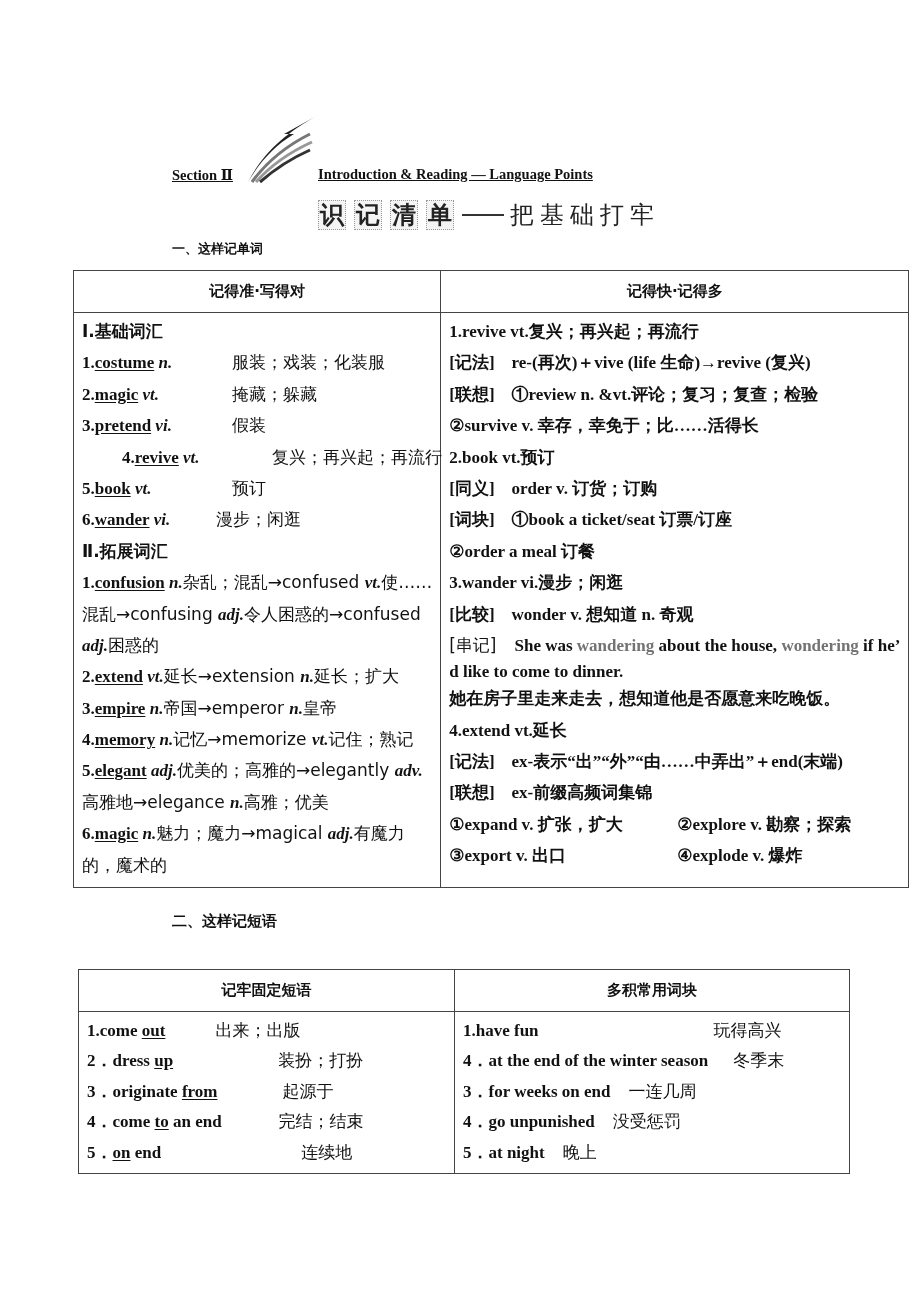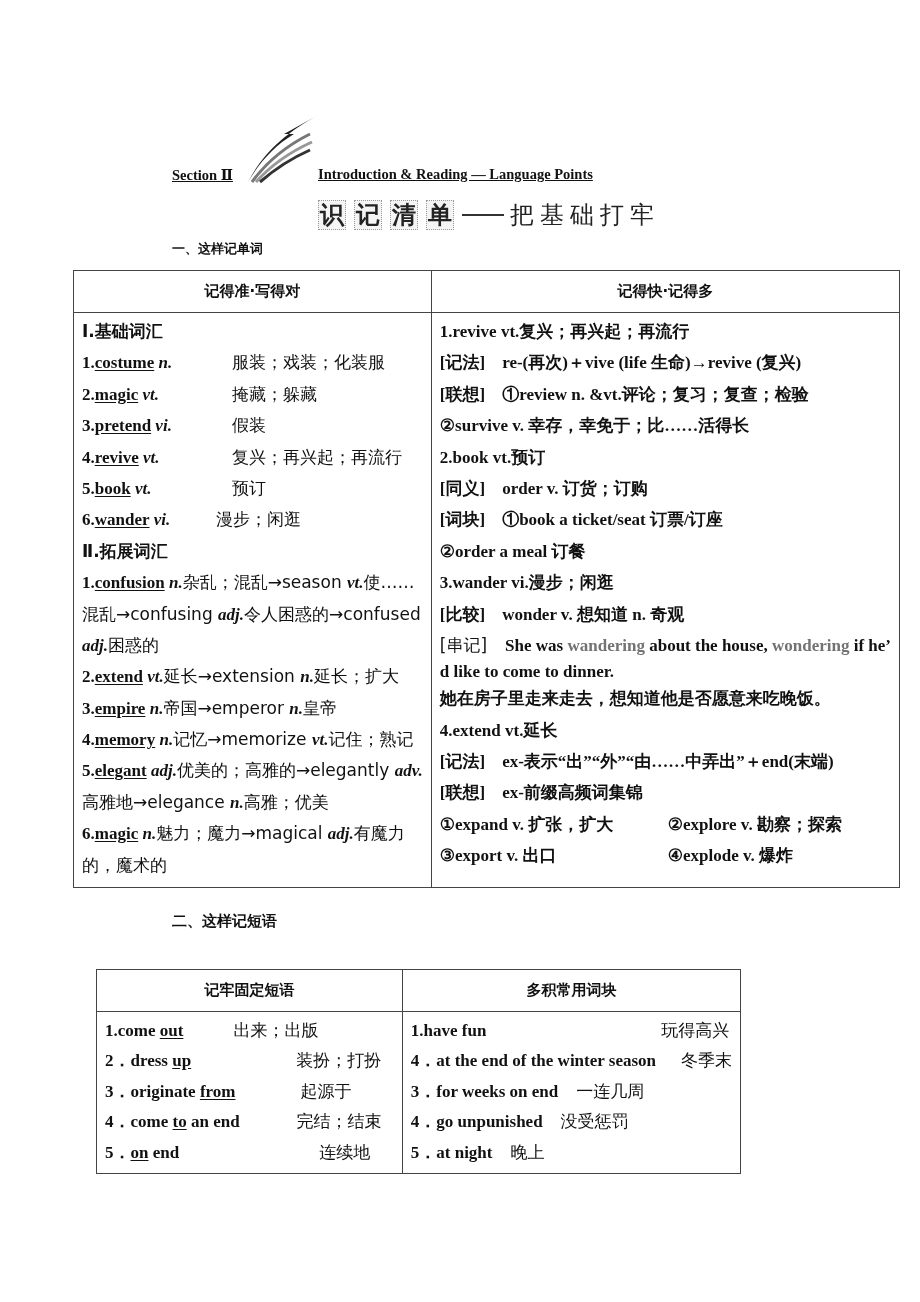--- a/index.html
+++ b/index.html
@@ -20,21 +20,21 @@
   .dash{display:inline-block;width:42px;border-top:2px solid #333;margin:0 6px 0 0;}
   .title2 .rest{letter-spacing:6px;color:#222;}
 
   .h1{left:172px;top:240px;font-size:13px;}
   .h2{left:172px;top:912px;font-size:15px;}
 
   table{position:absolute;border-collapse:collapse;}
   td,th{border:1px solid #444;vertical-align:top;padding:0;}
   th{font-size:15px;height:41px;text-align:center;vertical-align:middle;}
   .t1{left:73px;top:270px;width:774px;}
-  .t2{left:96px;top:969px;width:645px;}
+  .t2{left:78px;top:969px;width:772px;}
   .cell{padding:3px 8px 6px 8px;font-size:17px;}
   .line{height:31.4px;line-height:31.4px;white-space:nowrap;font-weight:bold;}
   .t2 .line{height:30.4px;line-height:30.4px;}
   .gap{display:inline-block;}
 </style>
 </head>
 <body>
 
 <div class="abs sec-head" style="left:172px;">Section Ⅱ</div>
 <svg class="abs logo" viewBox="0 0 80 72">
@@ -63,27 +63,27 @@
     <th class="cjkb">记得快·记得多</th>
   </tr>
   <tr>
     <td style="height:568px">
       <div class="cell">
         <div class="line cjk">Ⅰ.基础词汇</div>
         <div id="basicList">
               <div class="line" style="position: relative;"><span>1.</span><span class="u">costume</span><span class="i"> n.</span><span class="cjk" style="position: absolute; left: 150px;">服装；戏装；化装服</span></div>
               <div class="line" style="position: relative;"><span>2.</span><span class="u">magic</span><span class="i"> vt.</span><span class="cjk" style="position: absolute; left: 150px;">掩藏；躲藏</span></div>
               <div class="line" style="position: relative;"><span>3.</span><span class="u">pretend</span><span class="i"> vi.</span><span class="cjk" style="position: absolute; left: 150px;">假装</span></div>
-              <div class="line" style="position: relative;"><span>4.</span><span class="u">revive</span><span class="i"> vt.</span><span class="cjk" style="position: absolute; left: 150px;">复兴；再兴起；再流行</span></div>
+              <div class="line" style="position: relative; margin-left: 40px;"><span>4.</span><span class="u">revive</span><span class="i"> vt.</span><span class="cjk" style="position: absolute; left: 150px;">复兴；再兴起；再流行</span></div>
               <div class="line" style="position: relative;"><span>5.</span><span class="u">book</span><span class="i"> vt.</span><span class="cjk" style="position: absolute; left: 150px;">预订</span></div>
               <div class="line" style="position: relative;"><span>6.</span><span class="u">wander</span><span class="i"> vi.</span><span class="cjk" style="position: absolute; left: 134px;">漫步；闲逛</span></div>
             </div>
         <div class="line cjk">Ⅱ.拓展词汇</div>
         <div id="extList">
-              <div class="line"><span>1.</span><span class="u">confusion</span><span class="i"> n.</span><span class="cjk">杂乱；混乱→season </span><span class="i">vt.</span><span class="cjk">使……</span></div>
+              <div class="line"><span>1.</span><span class="u">confusion</span><span class="i"> n.</span><span class="cjk">杂乱；混乱→confused </span><span class="i">vt.</span><span class="cjk">使……</span></div>
               <div class="line"><span class="cjk">混乱→confusing </span><span class="i">adj.</span><span class="cjk">令人困惑的→confused</span></div>
               <div class="line"><span class="i">adj.</span><span class="cjk">困惑的</span></div>
               <div class="line"><span>2.</span><span class="u">extend</span><span class="i"> vt.</span><span class="cjk">延长→extension </span><span class="i">n.</span><span class="cjk">延长；扩大</span></div>
               <div class="line"><span>3.</span><span class="u">empire</span><span class="i"> n.</span><span class="cjk">帝国→emperor </span><span class="i">n.</span><span class="cjk">皇帝</span></div>
               <div class="line"><span>4.</span><span class="u">memory</span><span class="i"> n.</span><span class="cjk">记忆→memorize </span><span class="i">vt.</span><span class="cjk">记住；熟记</span></div>
               <div class="line"><span>5.</span><span class="u">elegant</span><span class="i"> adj.</span><span class="cjk">优美的；高雅的→elegantly </span><span class="i">adv.</span></div>
               <div class="line"><span class="cjk">高雅地→elegance </span><span class="i">n.</span><span class="cjk">高雅；优美</span></div>
               <div class="line"><span>6.</span><span class="u">magic</span><span class="i"> n.</span><span class="cjk">魅力；魔力→magical </span><span class="i">adj.</span><span class="cjk">有魔力</span></div>
               <div class="line"><span class="cjk">的，魔术的</span></div>
             </div>

